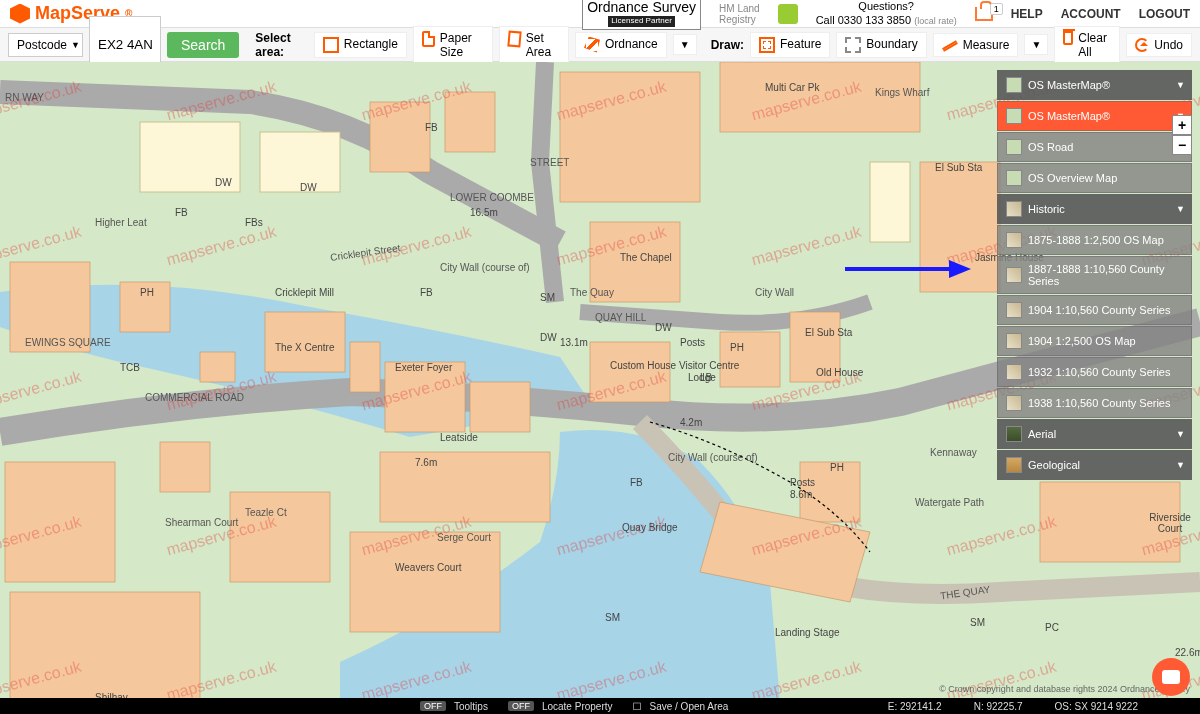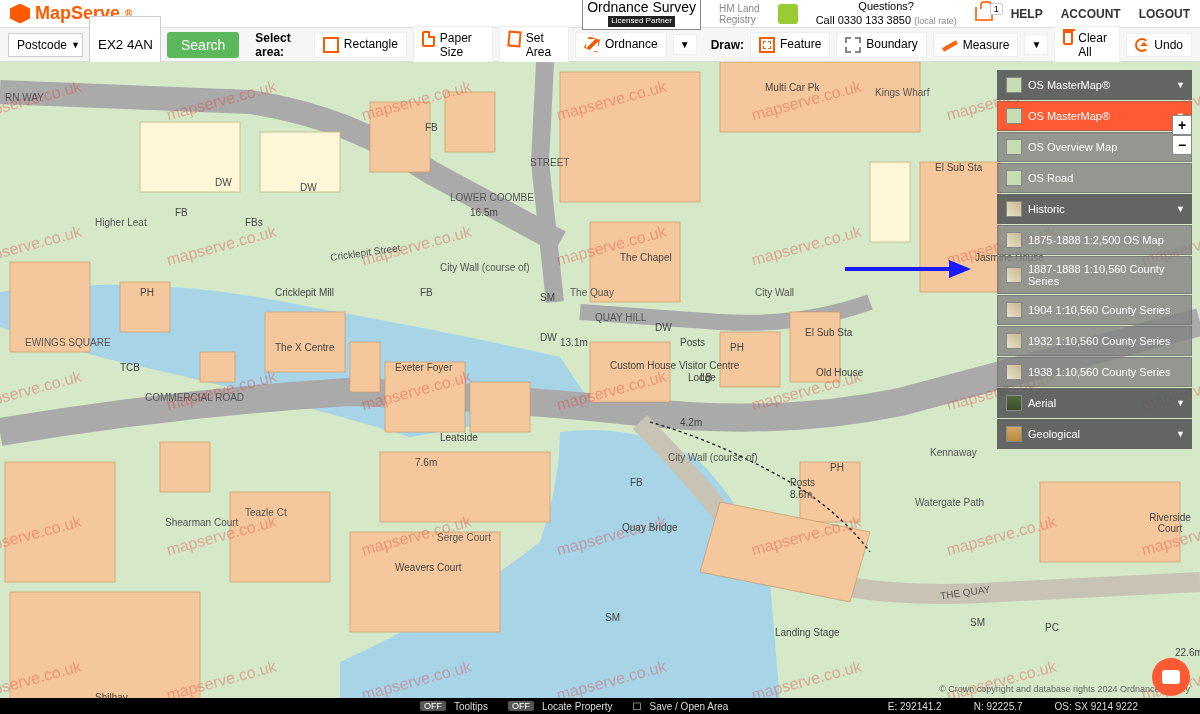--- a/index.html
+++ b/index.html
@@ -324,42 +324,46 @@
       <span class="chev">▼</span>
   </div>
   <div id="layer-items">
       <div class="layer active">
         <span class="sw "></span>
         <span>OS MasterMap®</span>
         <span class="chev">▼</span>
       </div>
       <div class="layer">
         <span class="sw "></span>
+        <span>OS Road</span>
+      </div>
+      <div class="layer">
+        <span class="sw "></span>
         <span>OS Overview Map</span>
-      </div>
-      <div class="layer">
-        <span class="sw "></span>
-        <span>OS Road</span>
       </div>
       <div class="layer hdr">
         <span class="sw hist"></span>
         <span>Historic</span>
         <span class="chev">▼</span>
       </div>
       <div class="layer">
         <span class="sw hist"></span>
         <span>1875-1888 1:2,500 OS Map</span>
       </div>
       <div class="layer">
         <span class="sw hist"></span>
         <span>1887-1888 1:10,560 County Series</span>
       </div>
       <div class="layer">
         <span class="sw hist"></span>
         <span>1904 1:10,560 County Series</span>
+      </div>
+      <div class="layer">
+        <span class="sw hist"></span>
+        <span>1904 1:2,500 OS Map</span>
       </div>
       <div class="layer">
         <span class="sw hist"></span>
         <span>1932 1:10,560 County Series</span>
       </div>
       <div class="layer">
         <span class="sw hist"></span>
         <span>1938 1:10,560 County Series</span>
       </div>
       <div class="layer hdr">

